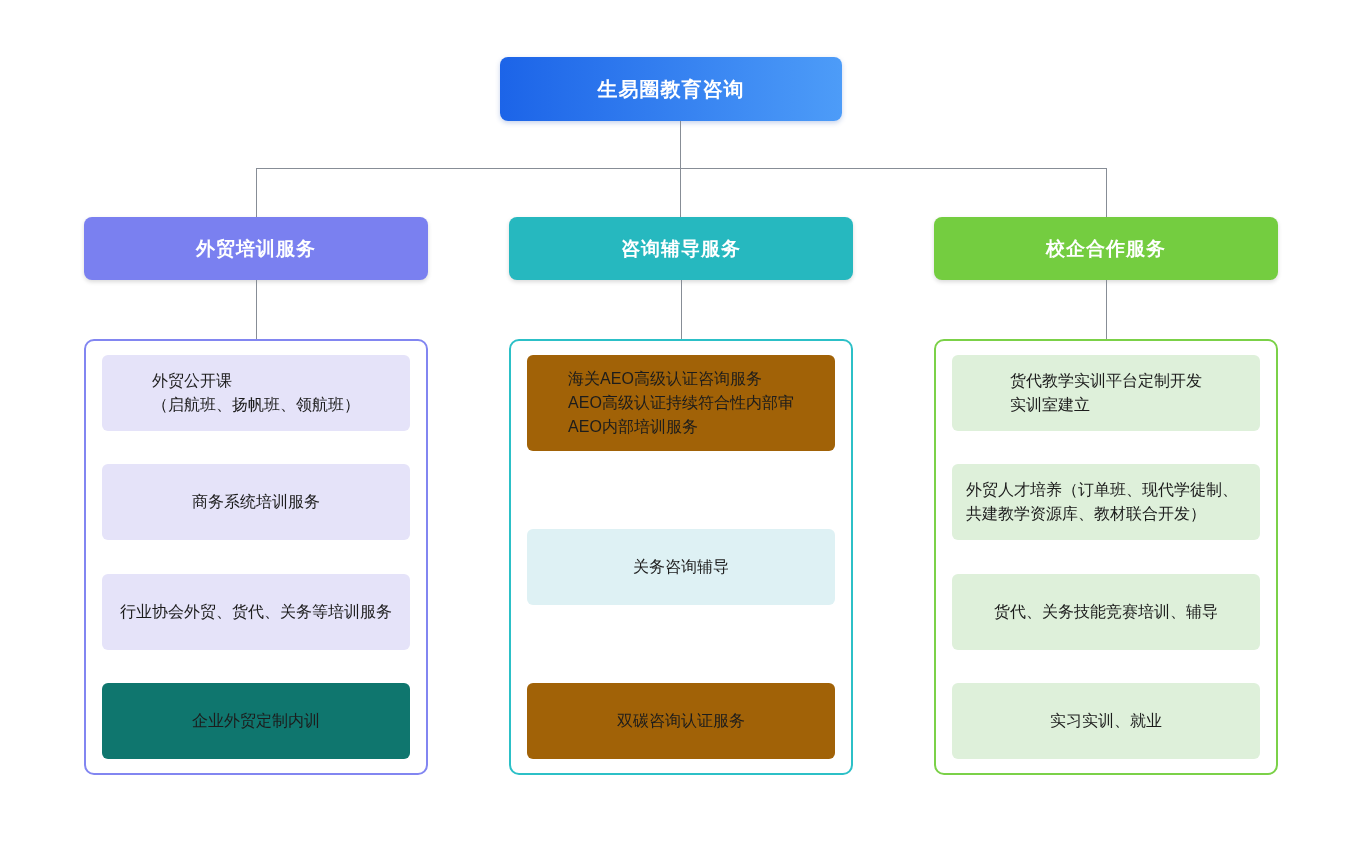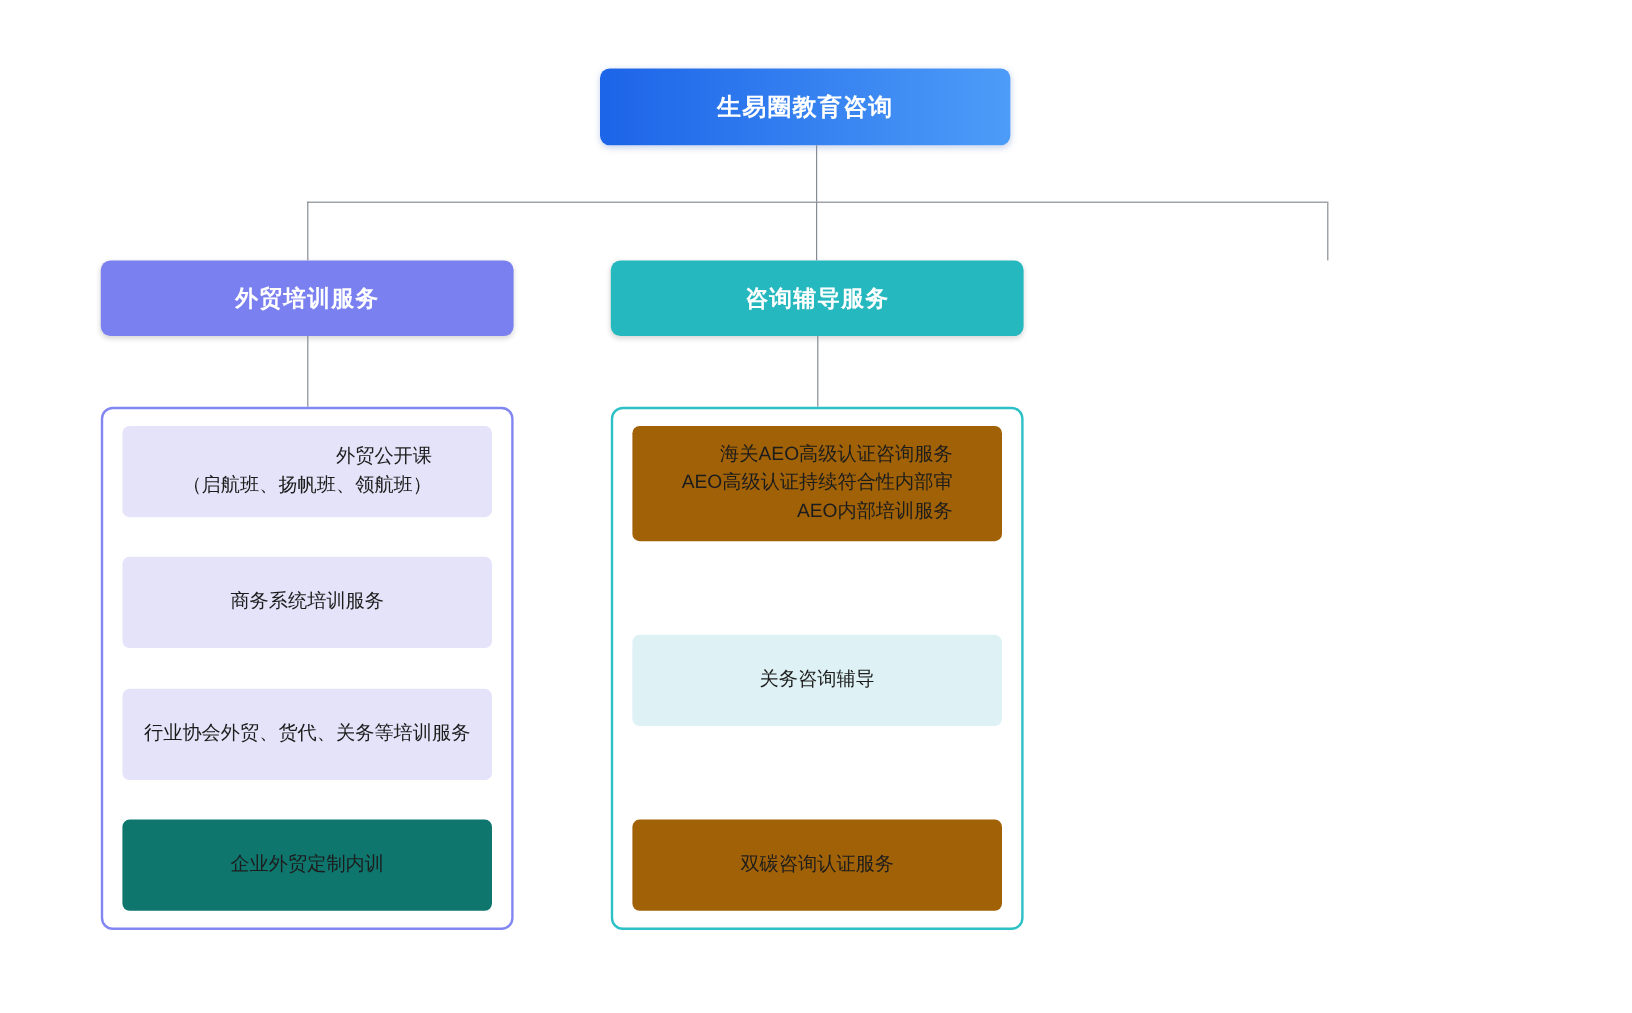--- a/index.html
+++ b/index.html
@@ -83,21 +83,21 @@
     display: flex;
     flex-direction: column;
     justify-content: space-between;
   }
   .item {
     min-height: 76px;
     border-radius: 6px;
     display: flex;
     align-items: center;
     justify-content: center;
-    text-align: right;
+    text-align: left;
     padding: 12px 14px;
     box-sizing: border-box;
   }
   .item span {
     font-size: 16px;
     line-height: 24px;
     color: #1c1c1c;
     white-space: pre-line;
   }
 </style>
@@ -153,14 +153,35 @@
       </div>
       <div class="item" style="background: rgb(222, 241, 244);">
         <span>关务咨询辅导</span>
       </div>
       <div class="item" style="background: #a16207;">
         <span>双碳咨询认证服务</span>
       </div>
     </div>
   </div>
 
+  <div class="branch" style="left:934px;">
+    <div class="branch-header" style="background: rgb(116, 205, 64);">
+      <span>校企合作服务</span>
+    </div>
+    <div class="branch-stem"></div>
+    <div class="branch-box" style="border-color: rgb(123, 209, 72);">
+      <div class="item" style="background: rgb(222, 240, 218);">
+        <span>货代教学实训平台定制开发
+实训室建立</span>
+      </div>
+      <div class="item" style="background: rgb(222, 240, 218);">
+        <span>外贸人才培养（订单班、现代学徒制、共建教学资源库、教材联合开发）</span>
+      </div>
+      <div class="item" style="background: rgb(222, 240, 218);">
+        <span>货代、关务技能竞赛培训、辅导</span>
+      </div>
+      <div class="item" style="background: rgb(222, 240, 218);">
+        <span>实习实训、就业</span>
+      </div>
+    </div>
+  </div>
 
 </div>
 
 </body></html>

